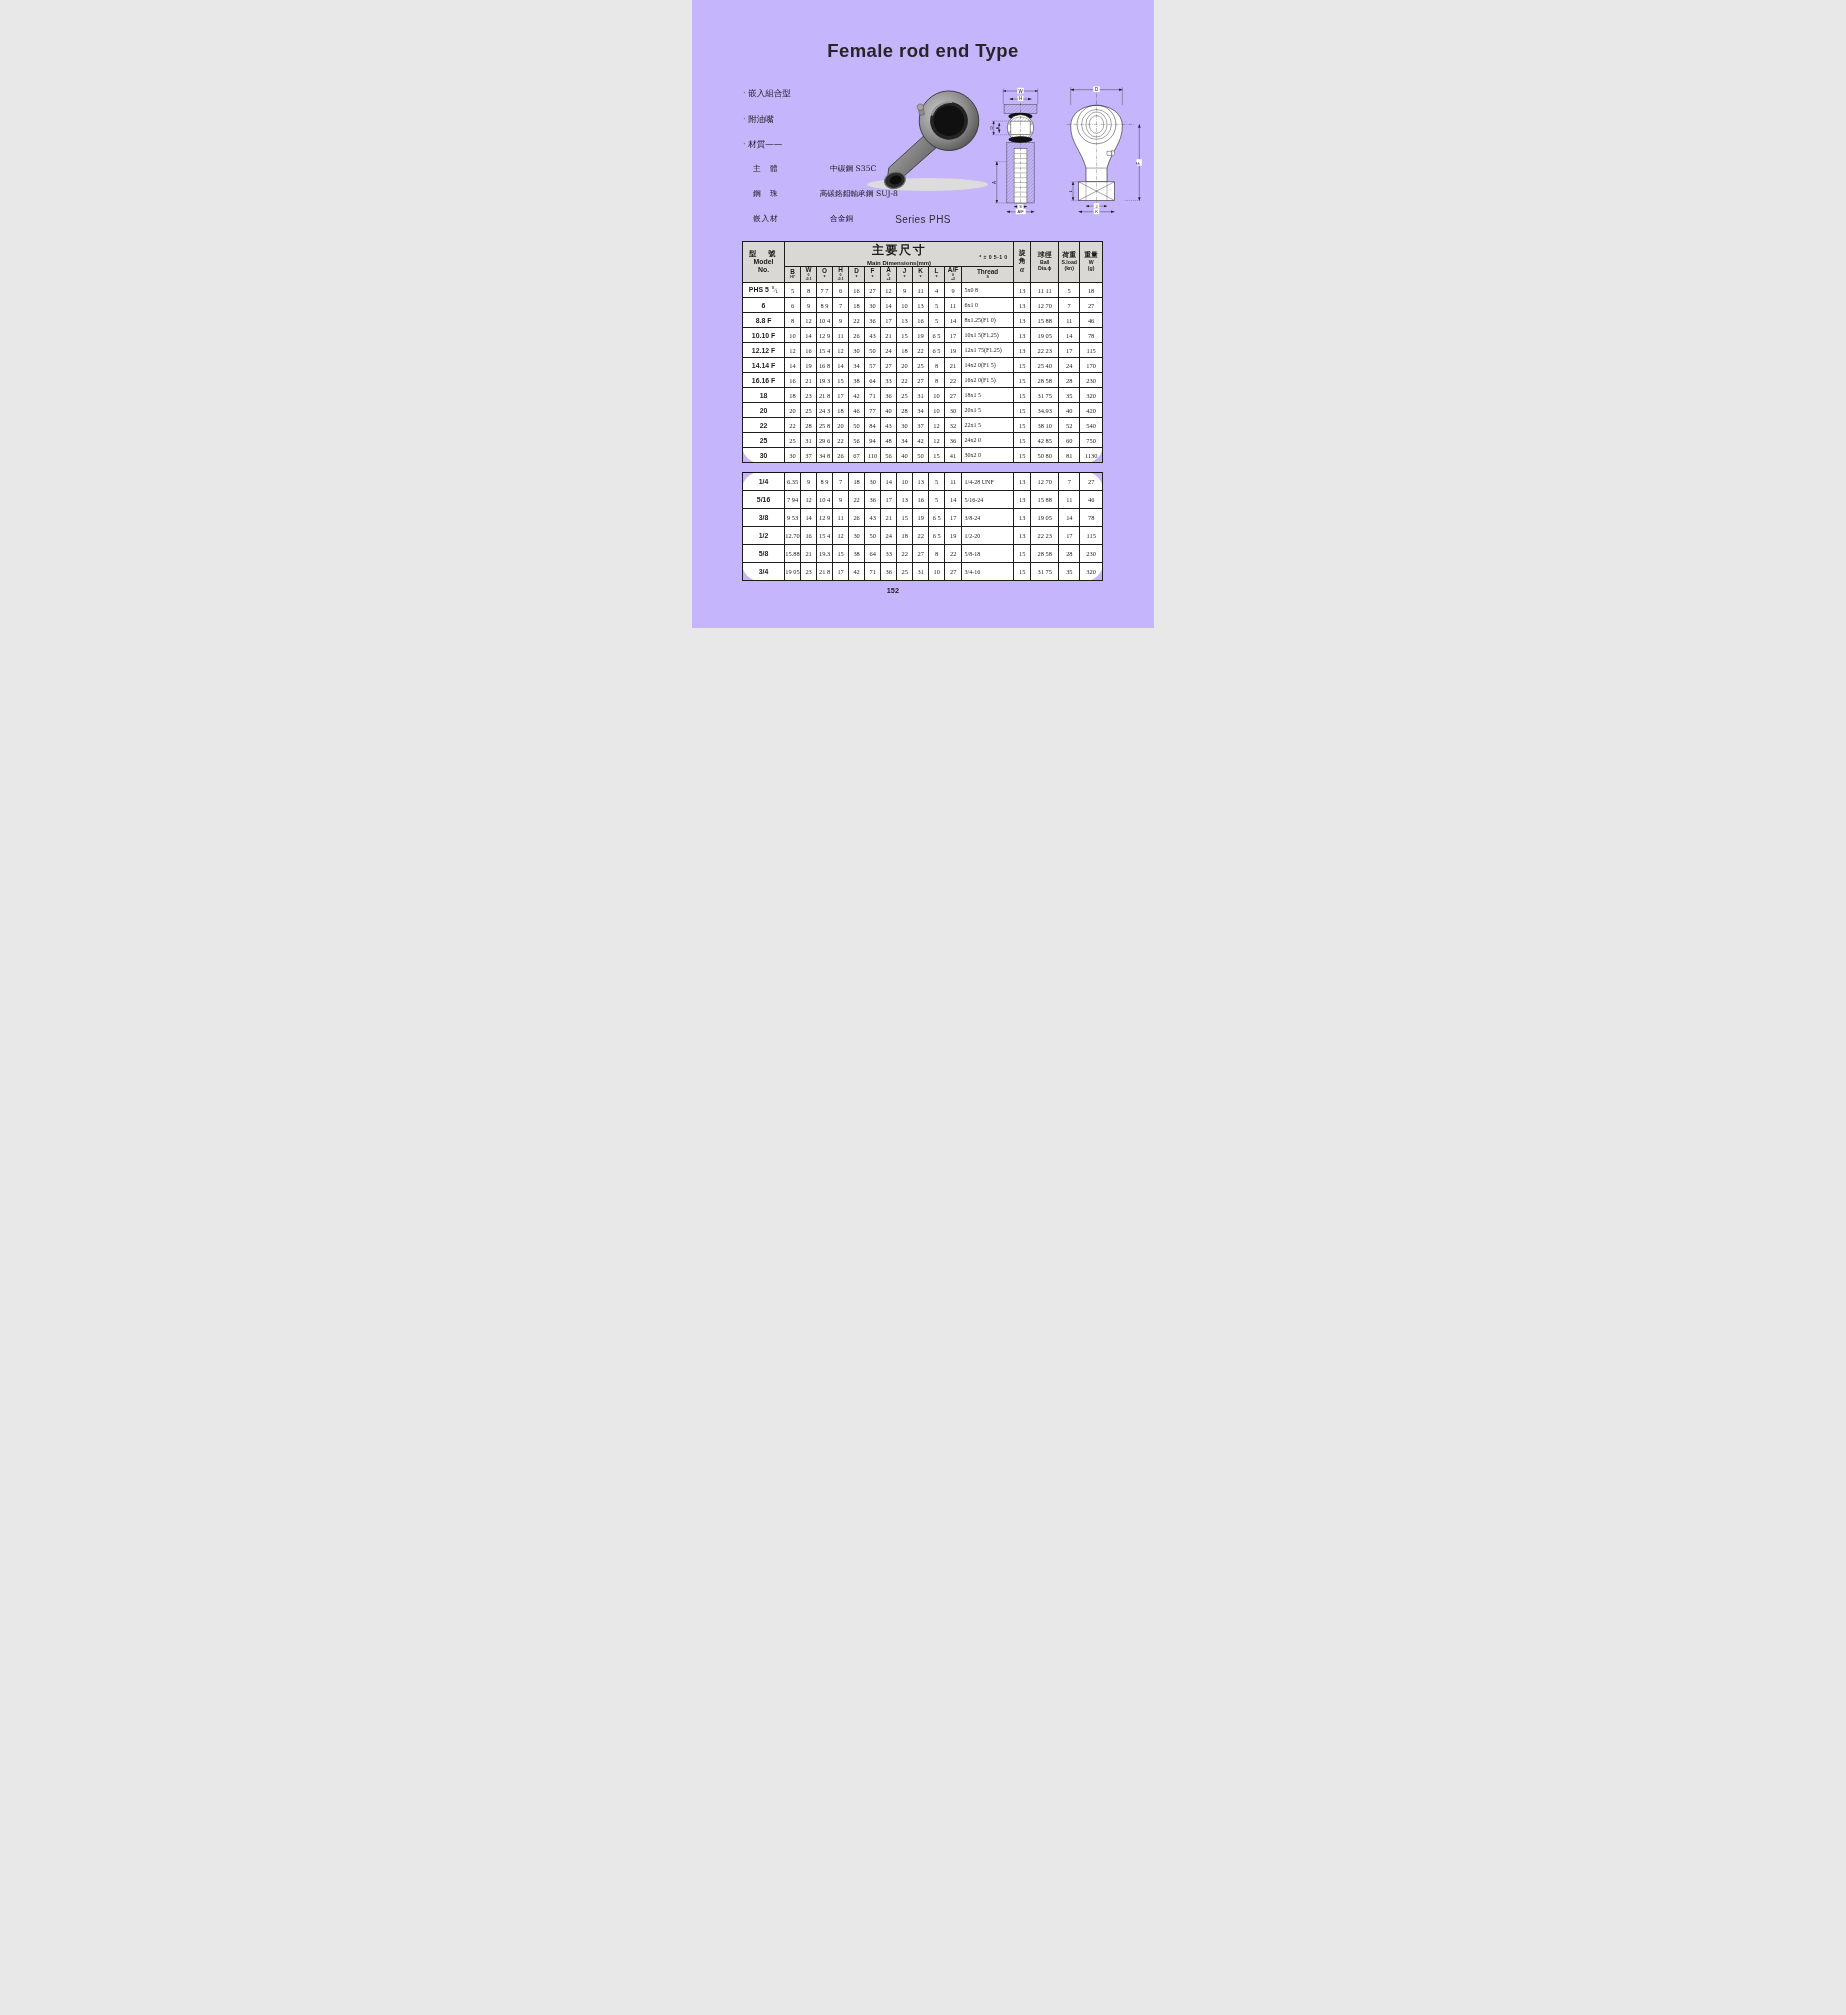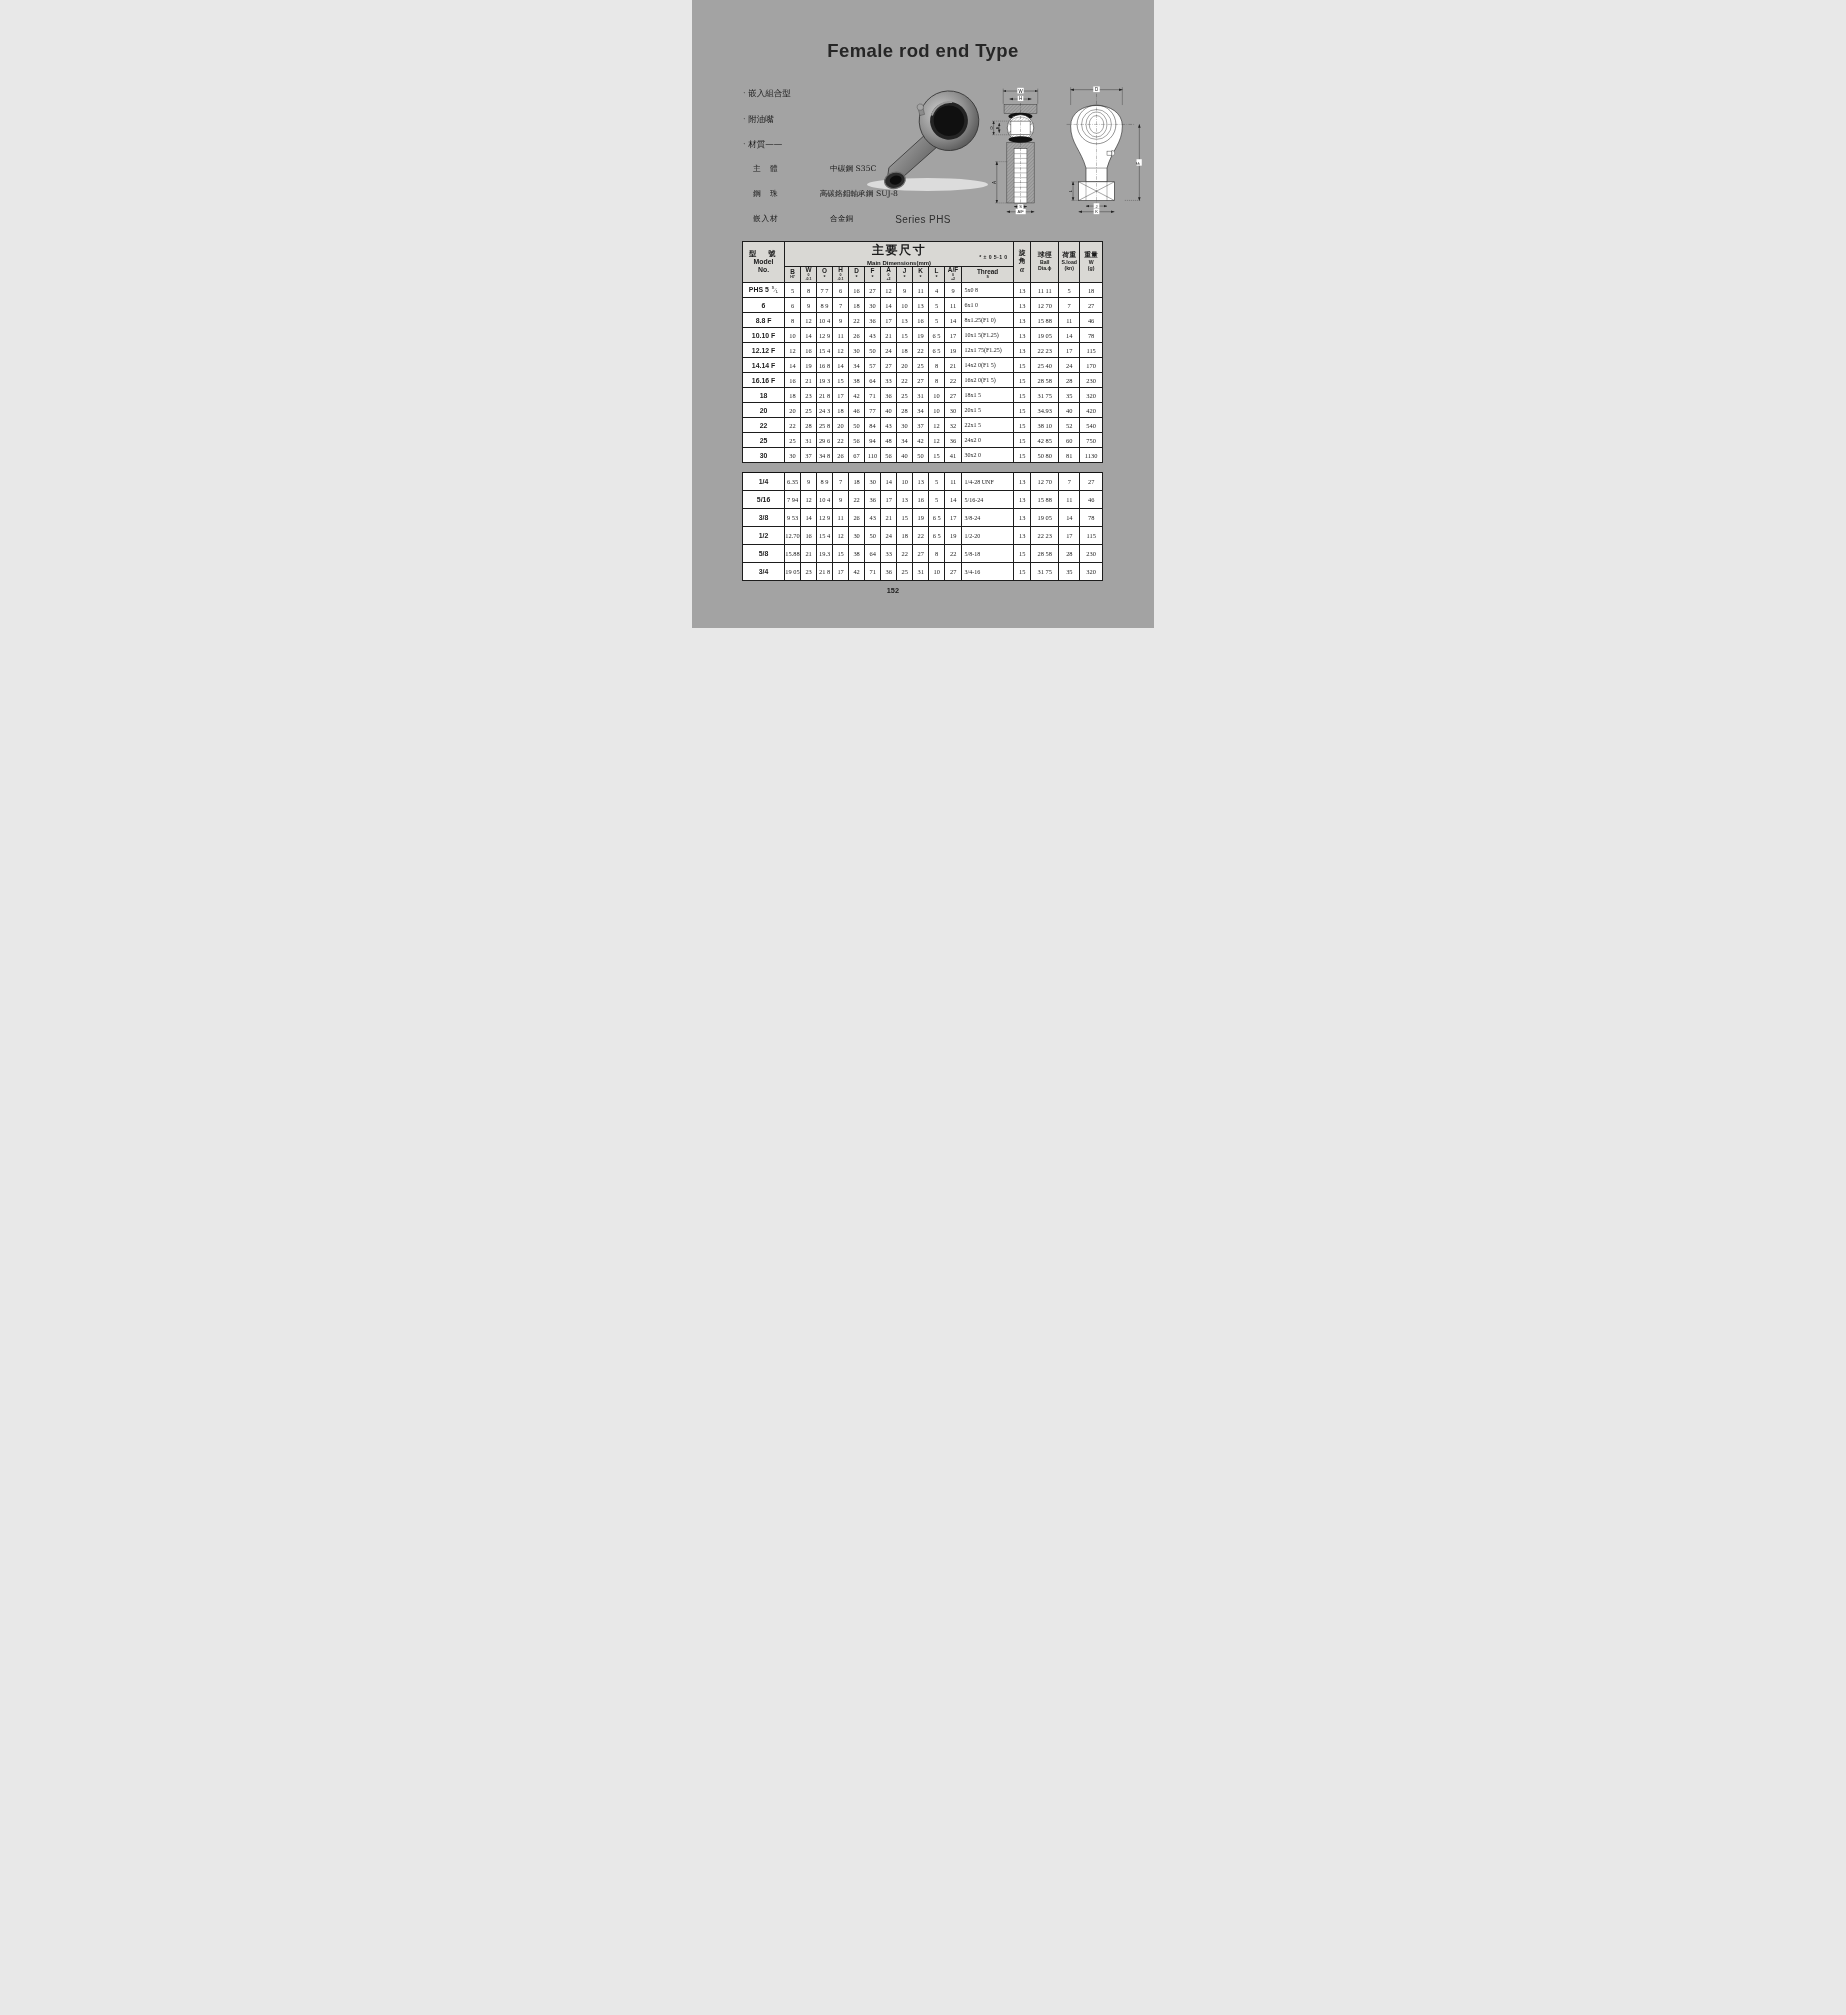--- a/index.html
+++ b/index.html
@@ -1,34 +1,34 @@
 <!DOCTYPE html>
 <html style="font-size:6.4px"><head>
 <meta charset="utf-8">
 <style>
   html,body{margin:0;padding:0;background:#e8e8e8;}
-  .page{position:relative;width:462px;height:628px;margin:0 auto;background:#a3a3a3;color:#1b1b1b;
+  .page{position:relative;width:462px;height:628px;margin:0 auto;background:#c4b5fd;color:#1b1b1b;
         font-family:"Liberation Sans",sans-serif;overflow:hidden;}
   .title{position:absolute;top:40px;left:0;width:100%;text-align:center;
          font-size:18.5px;font-weight:bold;letter-spacing:0.4px;color:#262626;}
   
   .bullets{position:absolute;left:49px;top:88px;width:121px;}
   .bline{font-family:"DejaVu Serif","Liberation Serif",serif;font-size:8.5px;margin-bottom:13.7px;white-space:nowrap;}
   .bline .dot{display:inline-block;width:7.3px;font-size:6.4px;vertical-align:1.2px;}
   .mats{position:absolute;left:61px;top:164px;width:145px;}
   .mrow{display:flex;font-family:"DejaVu Serif","Liberation Serif",serif;font-size:7.7px;margin-bottom:15px;white-space:nowrap;gap:40px;}
   .mrow .ml{width:37px;letter-spacing:0.8px;}
   
   .photo{position:absolute;left:163px;top:83px;width:145px;height:116px;}
   .drawL{position:absolute;left:296px;top:85px;width:65px;height:130px;}
   .drawR{position:absolute;left:356px;top:84px;width:97px;height:131px;}
   .series{position:absolute;top:214px;left:0;width:100%;text-align:center;
           font-size:10px;color:#2e2e2e;letter-spacing:0.4px;}
   
-  table{border-collapse:collapse;table-layout:fixed;background:#fff;}
+  table{border-collapse:collapse;table-layout:fixed;background:#fff;border-radius:18px;}
   .t1{position:absolute;left:50px;top:241px;width:361px;}
   .t2{position:absolute;left:50px;top:472px;width:361px;}
   th,td{border:0.4px solid #1d1d1d;text-align:center;vertical-align:middle;padding:0;overflow:hidden;}
   table{border:1.2px solid #111;}
   thead th{background:#d9d8d4;}
   thead tr.hr1 th{border-bottom-width:0.8px;}
   tbody tr td{border-top-width:0.8px;}
   tbody tr:first-child td{border-top:1.2px solid #111;}
   .t1 tbody tr{height:15px;}
   .t2 tbody tr{height:18px;}

